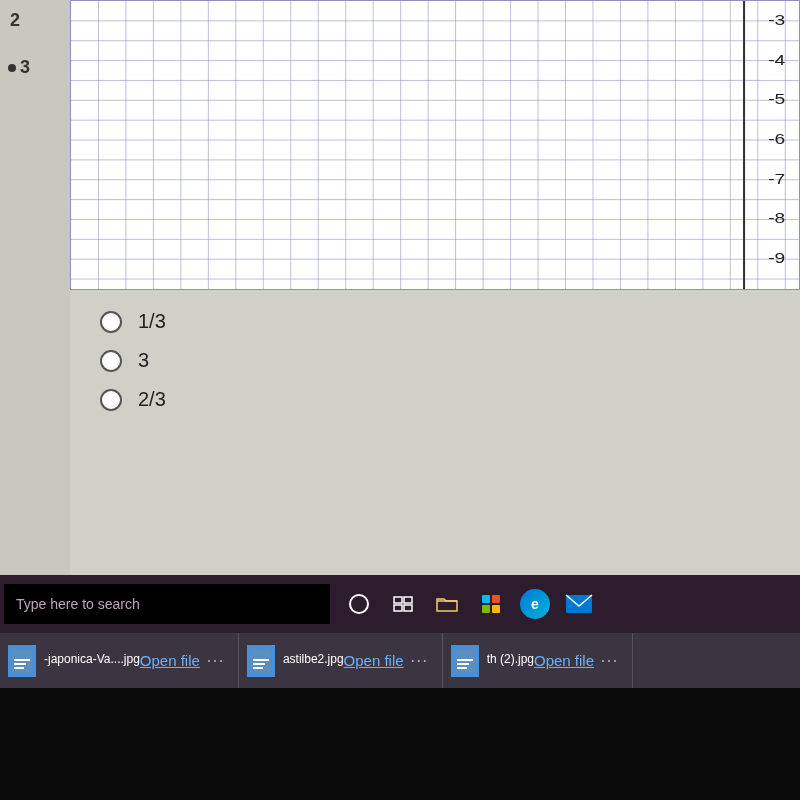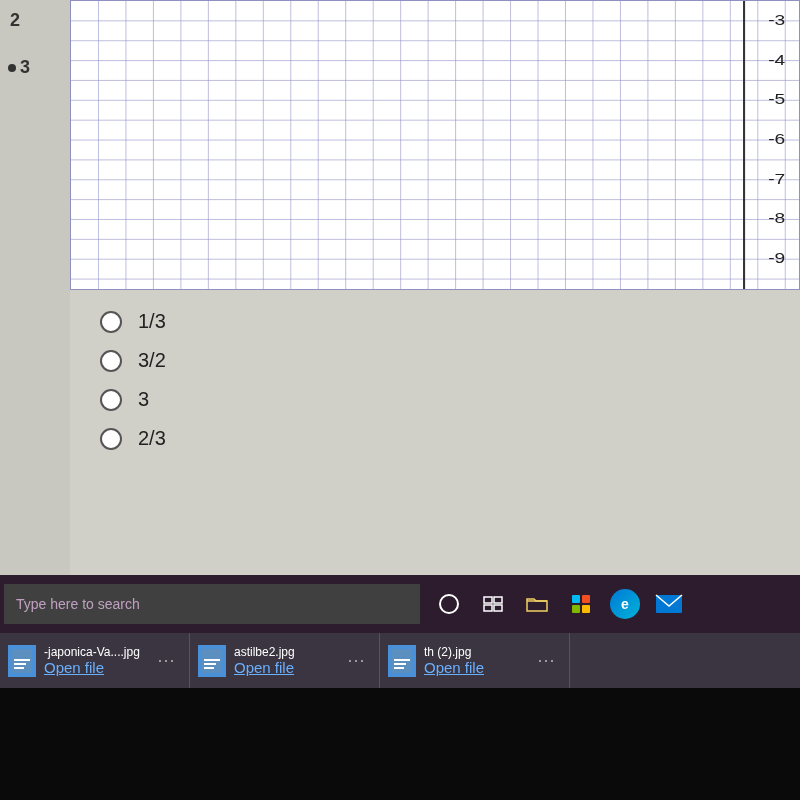--- a/index.html
+++ b/index.html
@@ -121,28 +121,29 @@
       position: absolute;
       bottom: 167px;
       left: 0;
       display: flex;
       align-items: center;
       padding: 0 4px;
       gap: 0;
     }
 
     .search-bar {
-      width: 416px;
+      width: 326px;
       height: 40px;
-      background: #404040;
+      background: #000000;
       border: none;
       display: flex;
       align-items: center;
       padding: 0 12px;
       cursor: text;
+      text-decoration: underline;
     }
 
     .search-text {
       color: #c0a0c0;
       font-size: 14px;
     }
 
     .taskbar-icons {
       display: flex;
       align-items: center;
@@ -195,21 +196,21 @@
       display: flex;
       align-items: center;
       justify-content: center;
       color: white;
       font-size: 10px;
       font-weight: bold;
     }
 
     .download-info {
       display: flex;
-      flex-direction: column;
+      flex-direction: row;
       flex: 1;
       overflow: hidden;
     }
 
     .download-filename {
       color: #ffffff;
       font-size: 12px;
       white-space: nowrap;
       overflow: hidden;
       text-overflow: ellipsis;
@@ -320,24 +321,20 @@
       </svg>
     </div>
 
     <div class="answer-choices">
       <div class="choice-row">
         <div class="radio-circle"></div>
         <span class="choice-label">1/3</span>
       </div>
       <div class="choice-row">
         <div class="radio-circle"></div>
-        <span class="choice-label">3/2</span>
-      </div>
-      <div class="choice-row">
-        <div class="radio-circle"></div>
         <span class="choice-label">3</span>
       </div>
       <div class="choice-row">
         <div class="radio-circle"></div>
         <span class="choice-label">2/3</span>
       </div>
     </div>
   </div>
 </div>
 

